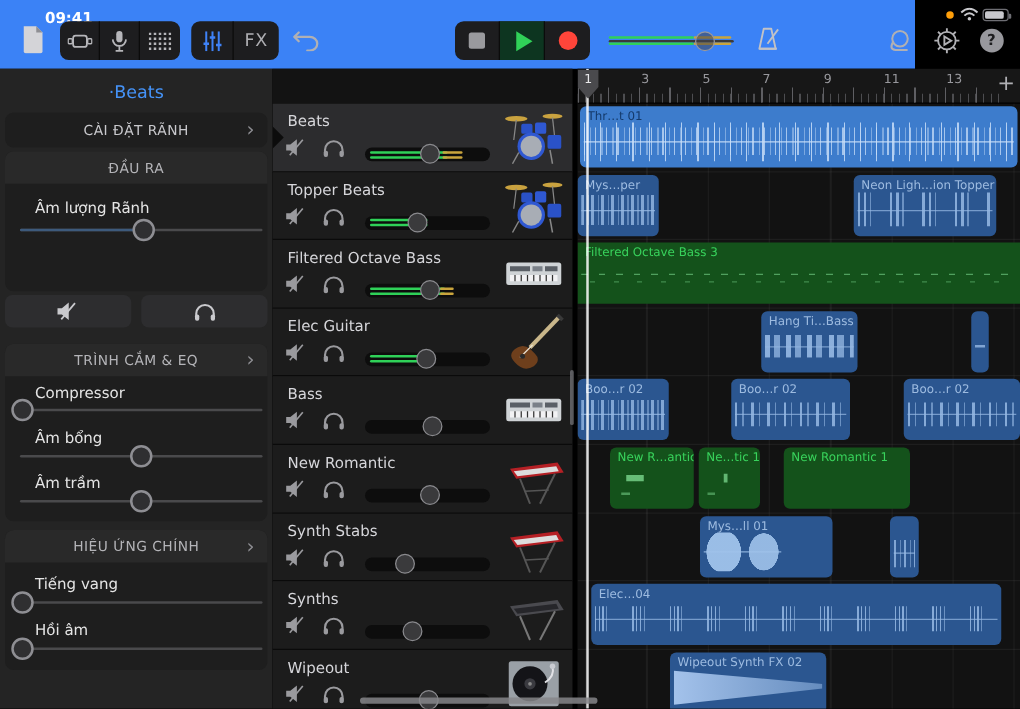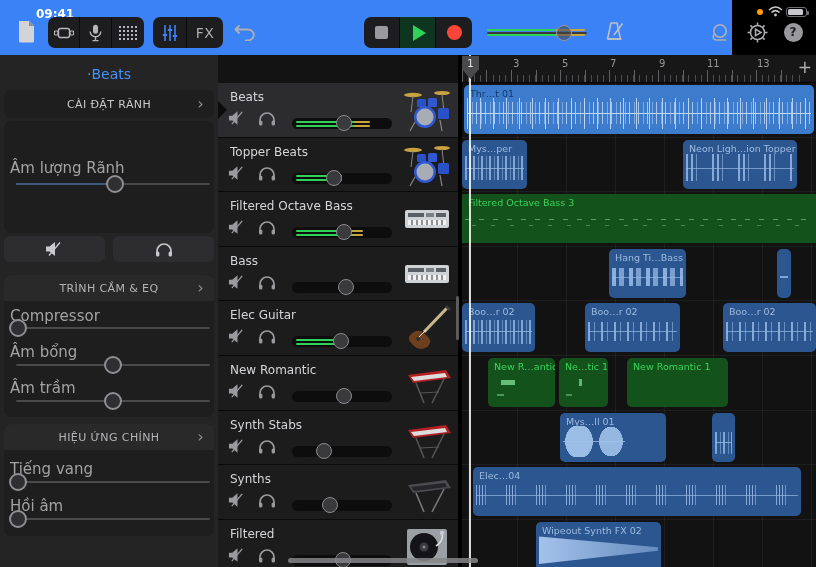--- a/index.html
+++ b/index.html
@@ -36,21 +36,21 @@
 
 
 .sidebar{position:absolute;left:0;top:55px;width:218px;height:512px;background:#242424}
 .sb-title{position:absolute;left:0;top:11px;width:100%;text-align:center;font-size:14px;color:#4593f8}
 .sb-box{position:absolute;left:4px;width:210px;background:#1e1e1e;border-radius:7px}
 .sb-header{position:relative;height:26px;display:flex;align-items:center;justify-content:center;
   font-size:11px;letter-spacing:.4px;color:#b4b4b8;background:#292929;border-radius:7px 7px 0 0}
 .sb-btn{position:absolute;left:4px;top:35px;width:210px;height:28px;background:#1e1e1e;border-radius:7px;
   display:flex;align-items:center;justify-content:center;font-size:11px;letter-spacing:.4px;color:#c9c9cd}
 .chev{position:absolute;right:10px;top:50%;transform:translateY(-50%);font-size:16px;color:#8e8e93;line-height:1}
-.sb-label{position:absolute;left:6px;font-size:15px;color:#a3a3a3;white-space:nowrap}
+.sb-label{position:absolute;left:24px;font-size:12px;color:#e5e5e5;white-space:nowrap}
 .sslider{position:absolute;left:12px;width:194px;height:18px}
 .sslider .tr{position:absolute;left:0;right:0;top:8px;height:2px;background:#4a4a4c;border-radius:1px}
 .sslider .fill{position:absolute;top:8px;height:2px;background:#3d5a7c;border-radius:1px}
 .sslider .fill.bright{background:#3e76c8}
 .sknob{position:absolute;top:0;width:18px;height:18px;border-radius:50%;background:#2f2f31;border:2px solid #8e8e93;transform:translateX(-50%)}
 .panbox{position:absolute;left:2px;top:127px;width:214px;height:48px;border:3px solid #fff;border-radius:8px;background:#1e1e1e}
 .ms-row{position:absolute;left:4px;top:181px;width:210px;height:26px;display:flex;gap:8px}
 .ms-btn{flex:1;background:#2d2d2f;border-radius:6px;display:flex;align-items:center;justify-content:center}
 
 
@@ -303,20 +303,21 @@
     <div class="sb-title">
       <span>·</span><span>Beats</span>
     </div>
 
     <div class="sb-btn">
       <span>CÀI ĐẶT RÃNH</span>
       <span class="chev">›</span>
     </div>
 
     <div class="sb-box" style="top:66px;height:112px">
+      <div class="sb-header">ĐẦU RA</div>
       <div class="sb-label" style="top:38px">Âm lượng Rãnh</div>
       <div class="sslider" style="top:54px">
         <div class="tr"></div>
         <div class="fill" style="width: 51%;"></div>
         <div class="sknob" style="left: 51%;"></div>
       </div>
     </div>
 
 
     <div class="ms-row">
@@ -494,20 +495,51 @@
               <line x1="25" y1="25" x2="25" y2="30"></line>
               <line x1="30" y1="25" x2="30" y2="30"></line>
               <line x1="35" y1="25" x2="35" y2="30"></line>
               <line x1="40" y1="25" x2="40" y2="30"></line>
             </g>
           </svg>
         </span>
     </div>
 
     <div class="trow">
+      <span class="tname">Elec Guitar</span>
+      <span class="ticon" style="left:10px">
+          <svg width="19" height="16" viewBox="0 0 20 16">
+            <path d="M1 5.5 h3.5 L10 1 v14 L4.5 10.5 H1 Z" fill="#9a9a9e"></path>
+            <line x1="4" y1="14.5" x2="15" y2="1.5" stroke="#9a9a9e" stroke-width="1.4"></line>
+          </svg>
+        </span>
+      <span class="ticon" style="left:40px;top:28px">
+          <svg width="18" height="15" viewBox="0 0 18 15">
+            <path d="M2 13 v-4 a7 7 0 0 1 14 0 v4" fill="none" stroke="#9a9a9e" stroke-width="1.7"></path>
+            <rect x="1" y="9.5" width="3.4" height="5" rx="1.5" fill="#9a9a9e"></rect>
+            <rect x="13.6" y="9.5" width="3.4" height="5" rx="1.5" fill="#9a9a9e"></rect>
+          </svg>
+        </span>
+      <div class="tslider">
+        <div class="g1" style="width: 49%;"></div>
+        <div class="g2" style="width: 49%;"></div>
+        <div class="tknob" style="left: 49%;"></div>
+      </div>
+      <span class="inst">
+          <svg width="50" height="48" viewBox="0 0 50 48">
+            <line x1="22" y1="28" x2="45" y2="4" stroke="#c9b68a" stroke-width="3.2"></line>
+            <line x1="44" y1="2" x2="48" y2="6" stroke="#3a3a3a" stroke-width="3"></line>
+            <path d="M10 40 q-7 -7 2 -12 q5 -3 10 1 l4 4 q5 5 -1 10 q-8 5 -15 -3 z" fill="#6e3f1c"></path>
+            <path d="M14 36 l10 -10" stroke="#e8e2d2" stroke-width="1"></path>
+            <circle cx="16" cy="35" r="2" fill="#2a2a2a"></circle>
+          </svg>
+        </span>
+    </div>
+
+    <div class="trow">
       <span class="tname">Bass</span>
       <span class="ticon" style="left:10px">
           <svg width="19" height="16" viewBox="0 0 20 16">
             <path d="M1 5.5 h3.5 L10 1 v14 L4.5 10.5 H1 Z" fill="#9a9a9e"></path>
             <line x1="4" y1="14.5" x2="15" y2="1.5" stroke="#9a9a9e" stroke-width="1.4"></line>
           </svg>
         </span>
       <span class="ticon" style="left:40px;top:28px">
           <svg width="18" height="15" viewBox="0 0 18 15">
             <path d="M2 13 v-4 a7 7 0 0 1 14 0 v4" fill="none" stroke="#9a9a9e" stroke-width="1.7"></path>
@@ -532,51 +564,20 @@
               <line x1="25" y1="25" x2="25" y2="30"></line>
               <line x1="30" y1="25" x2="30" y2="30"></line>
               <line x1="35" y1="25" x2="35" y2="30"></line>
               <line x1="40" y1="25" x2="40" y2="30"></line>
             </g>
           </svg>
         </span>
     </div>
 
     <div class="trow">
-      <span class="tname">Elec Guitar</span>
-      <span class="ticon" style="left:10px">
-          <svg width="19" height="16" viewBox="0 0 20 16">
-            <path d="M1 5.5 h3.5 L10 1 v14 L4.5 10.5 H1 Z" fill="#9a9a9e"></path>
-            <line x1="4" y1="14.5" x2="15" y2="1.5" stroke="#9a9a9e" stroke-width="1.4"></line>
-          </svg>
-        </span>
-      <span class="ticon" style="left:40px;top:28px">
-          <svg width="18" height="15" viewBox="0 0 18 15">
-            <path d="M2 13 v-4 a7 7 0 0 1 14 0 v4" fill="none" stroke="#9a9a9e" stroke-width="1.7"></path>
-            <rect x="1" y="9.5" width="3.4" height="5" rx="1.5" fill="#9a9a9e"></rect>
-            <rect x="13.6" y="9.5" width="3.4" height="5" rx="1.5" fill="#9a9a9e"></rect>
-          </svg>
-        </span>
-      <div class="tslider">
-        <div class="g1" style="width: 49%;"></div>
-        <div class="g2" style="width: 49%;"></div>
-        <div class="tknob" style="left: 49%;"></div>
-      </div>
-      <span class="inst">
-          <svg width="50" height="48" viewBox="0 0 50 48">
-            <line x1="22" y1="28" x2="45" y2="4" stroke="#c9b68a" stroke-width="3.2"></line>
-            <line x1="44" y1="2" x2="48" y2="6" stroke="#3a3a3a" stroke-width="3"></line>
-            <path d="M10 40 q-7 -7 2 -12 q5 -3 10 1 l4 4 q5 5 -1 10 q-8 5 -15 -3 z" fill="#6e3f1c"></path>
-            <path d="M14 36 l10 -10" stroke="#e8e2d2" stroke-width="1"></path>
-            <circle cx="16" cy="35" r="2" fill="#2a2a2a"></circle>
-          </svg>
-        </span>
-    </div>
-
-    <div class="trow">
       <span class="tname">New Romantic</span>
       <span class="ticon" style="left:10px">
           <svg width="19" height="16" viewBox="0 0 20 16">
             <path d="M1 5.5 h3.5 L10 1 v14 L4.5 10.5 H1 Z" fill="#9a9a9e"></path>
             <line x1="4" y1="14.5" x2="15" y2="1.5" stroke="#9a9a9e" stroke-width="1.4"></line>
           </svg>
         </span>
       <span class="ticon" style="left:40px;top:28px">
           <svg width="18" height="15" viewBox="0 0 18 15">
             <path d="M2 13 v-4 a7 7 0 0 1 14 0 v4" fill="none" stroke="#9a9a9e" stroke-width="1.7"></path>
@@ -649,21 +650,21 @@
           <svg width="50" height="48" viewBox="0 0 50 48">
             <polygon points="6,17 44,12 49,20 11,25" fill="#4a4a4f"></polygon>
             <polygon points="9,19 43,15 45,19 12,23" fill="#26262a"></polygon>
             <line x1="14" y1="25" x2="22" y2="44" stroke="#777" stroke-width="1.6"></line>
             <line x1="42" y1="21" x2="30" y2="44" stroke="#777" stroke-width="1.6"></line>
           </svg>
         </span>
     </div>
 
     <div class="trow">
-      <span class="tname">Filtered</span>
+      <span class="tname">Wipeout</span>
       <span class="ticon" style="left:10px">
           <svg width="19" height="16" viewBox="0 0 20 16">
             <path d="M1 5.5 h3.5 L10 1 v14 L4.5 10.5 H1 Z" fill="#9a9a9e"></path>
             <line x1="4" y1="14.5" x2="15" y2="1.5" stroke="#9a9a9e" stroke-width="1.4"></line>
           </svg>
         </span>
       <span class="ticon" style="left:40px;top:28px">
           <svg width="18" height="15" viewBox="0 0 18 15">
             <path d="M2 13 v-4 a7 7 0 0 1 14 0 v4" fill="none" stroke="#9a9a9e" stroke-width="1.7"></path>
             <rect x="1" y="9.5" width="3.4" height="5" rx="1.5" fill="#9a9a9e"></rect>

